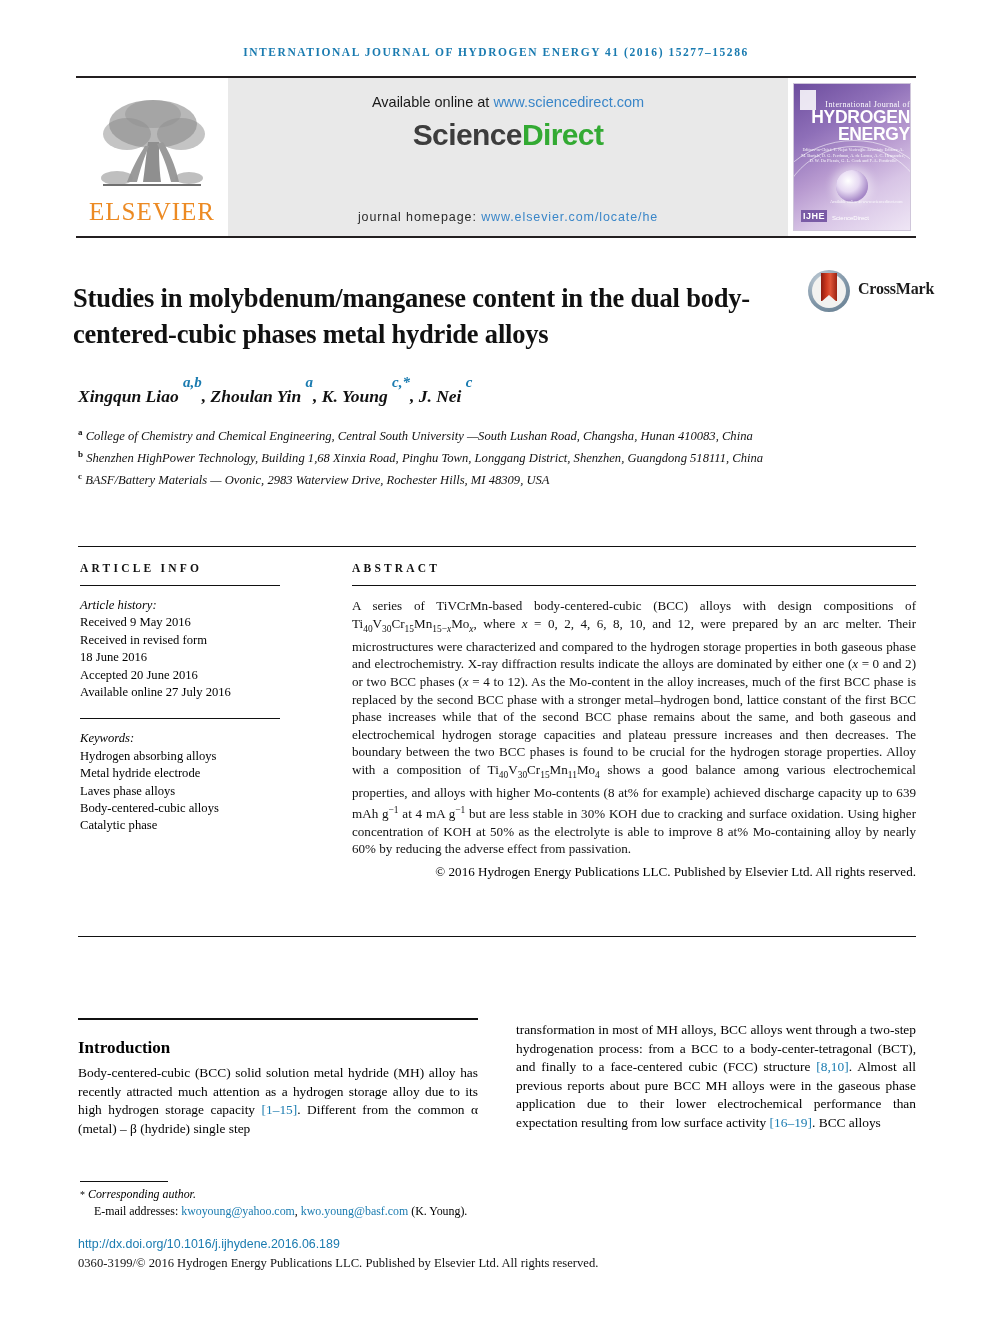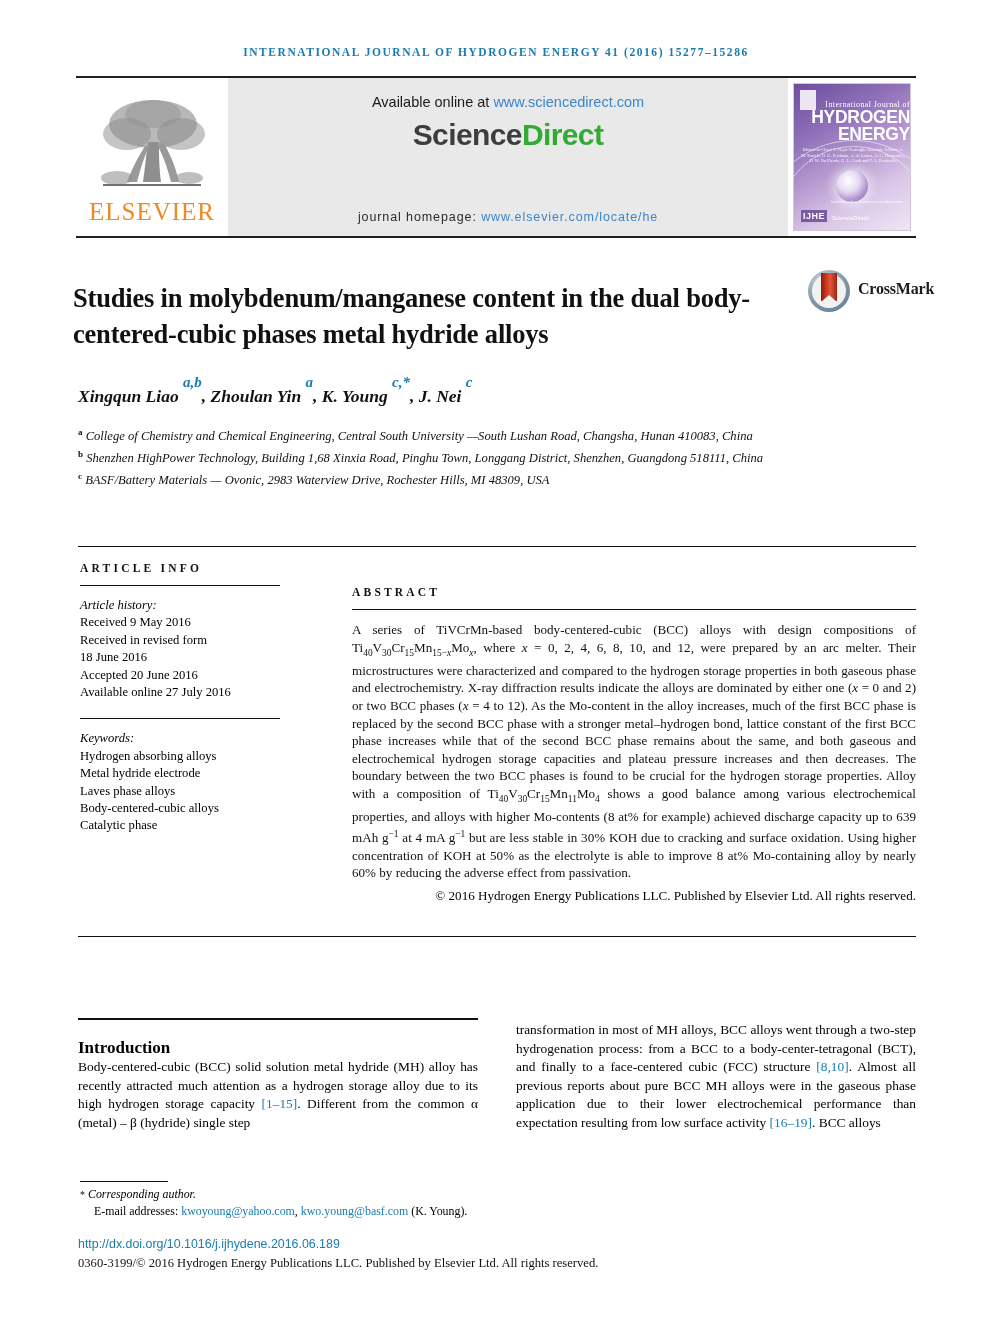--- a/index.html
+++ b/index.html
@@ -278,21 +278,20 @@
     position: absolute;
     top: 562px;
     left: 80px;
     width: 200px;
   }
   .abs-col {
     position: absolute;
     top: 562px;
     left: 352px;
     width: 564px;
-    margin-top: 24px;
   }
   .sect-label {
     font-family: "Liberation Serif", serif;
     font-size: 11.5px;
     font-weight: bold;
     letter-spacing: 3.2px;
     color: #111;
   }
   .hairline {
     border-top: 1px solid #111;
@@ -349,21 +348,21 @@
     font-family: "Liberation Serif", serif;
     font-weight: bold;
     font-size: 17px;
     margin: 12px 0 0 0;
   }
   .para {
     font-family: "Liberation Serif", serif;
     font-size: 13.4px;
     line-height: 18.6px;
     text-align: justify;
-    margin-top: 0;
+    margin-top: 6px;
   }
   .col-right .para { margin-top: 0; }
   .ref { color: #1a7bb0; }
 
   
   .foot-rule {
     position: absolute; left: 80px; top: 1181px; width: 88px;
     border-top: 1.1px solid #111;
   }
   .footnote {

